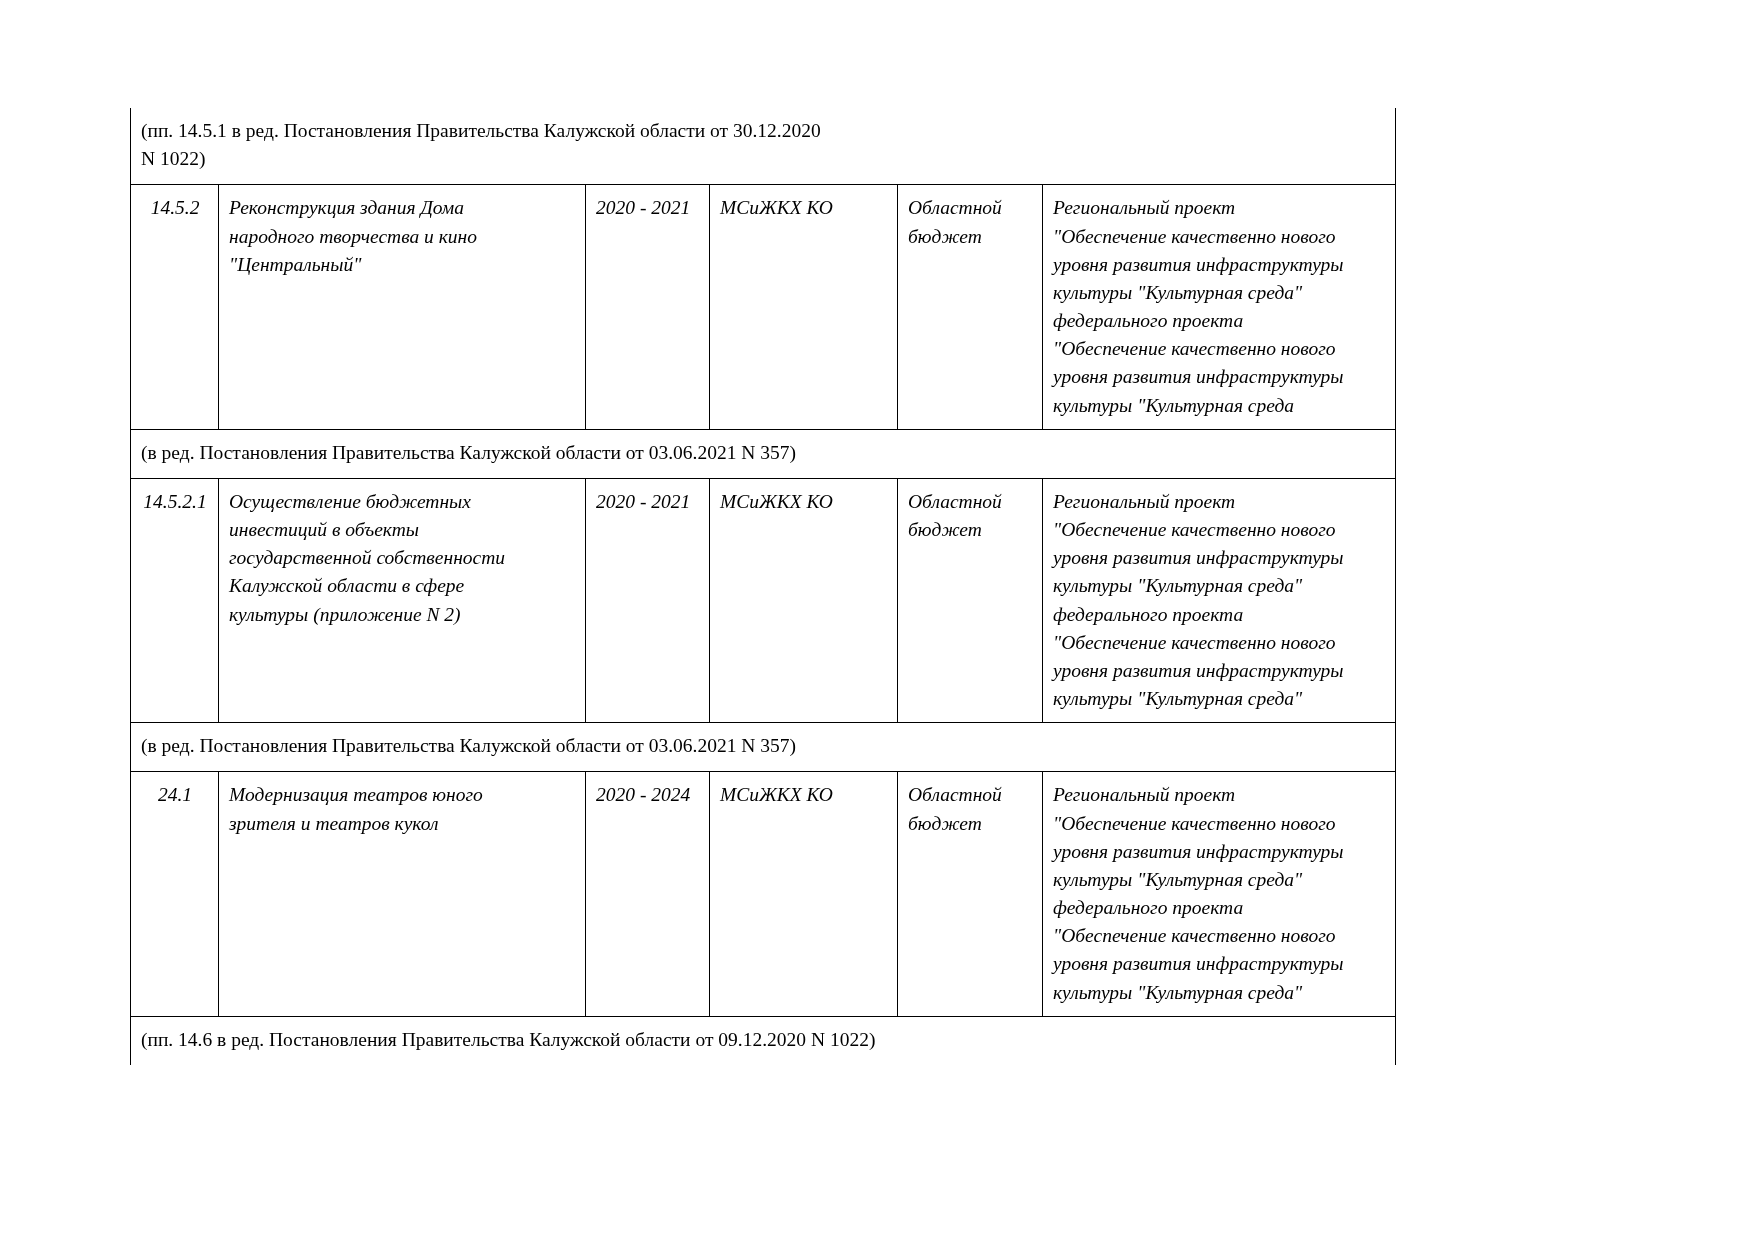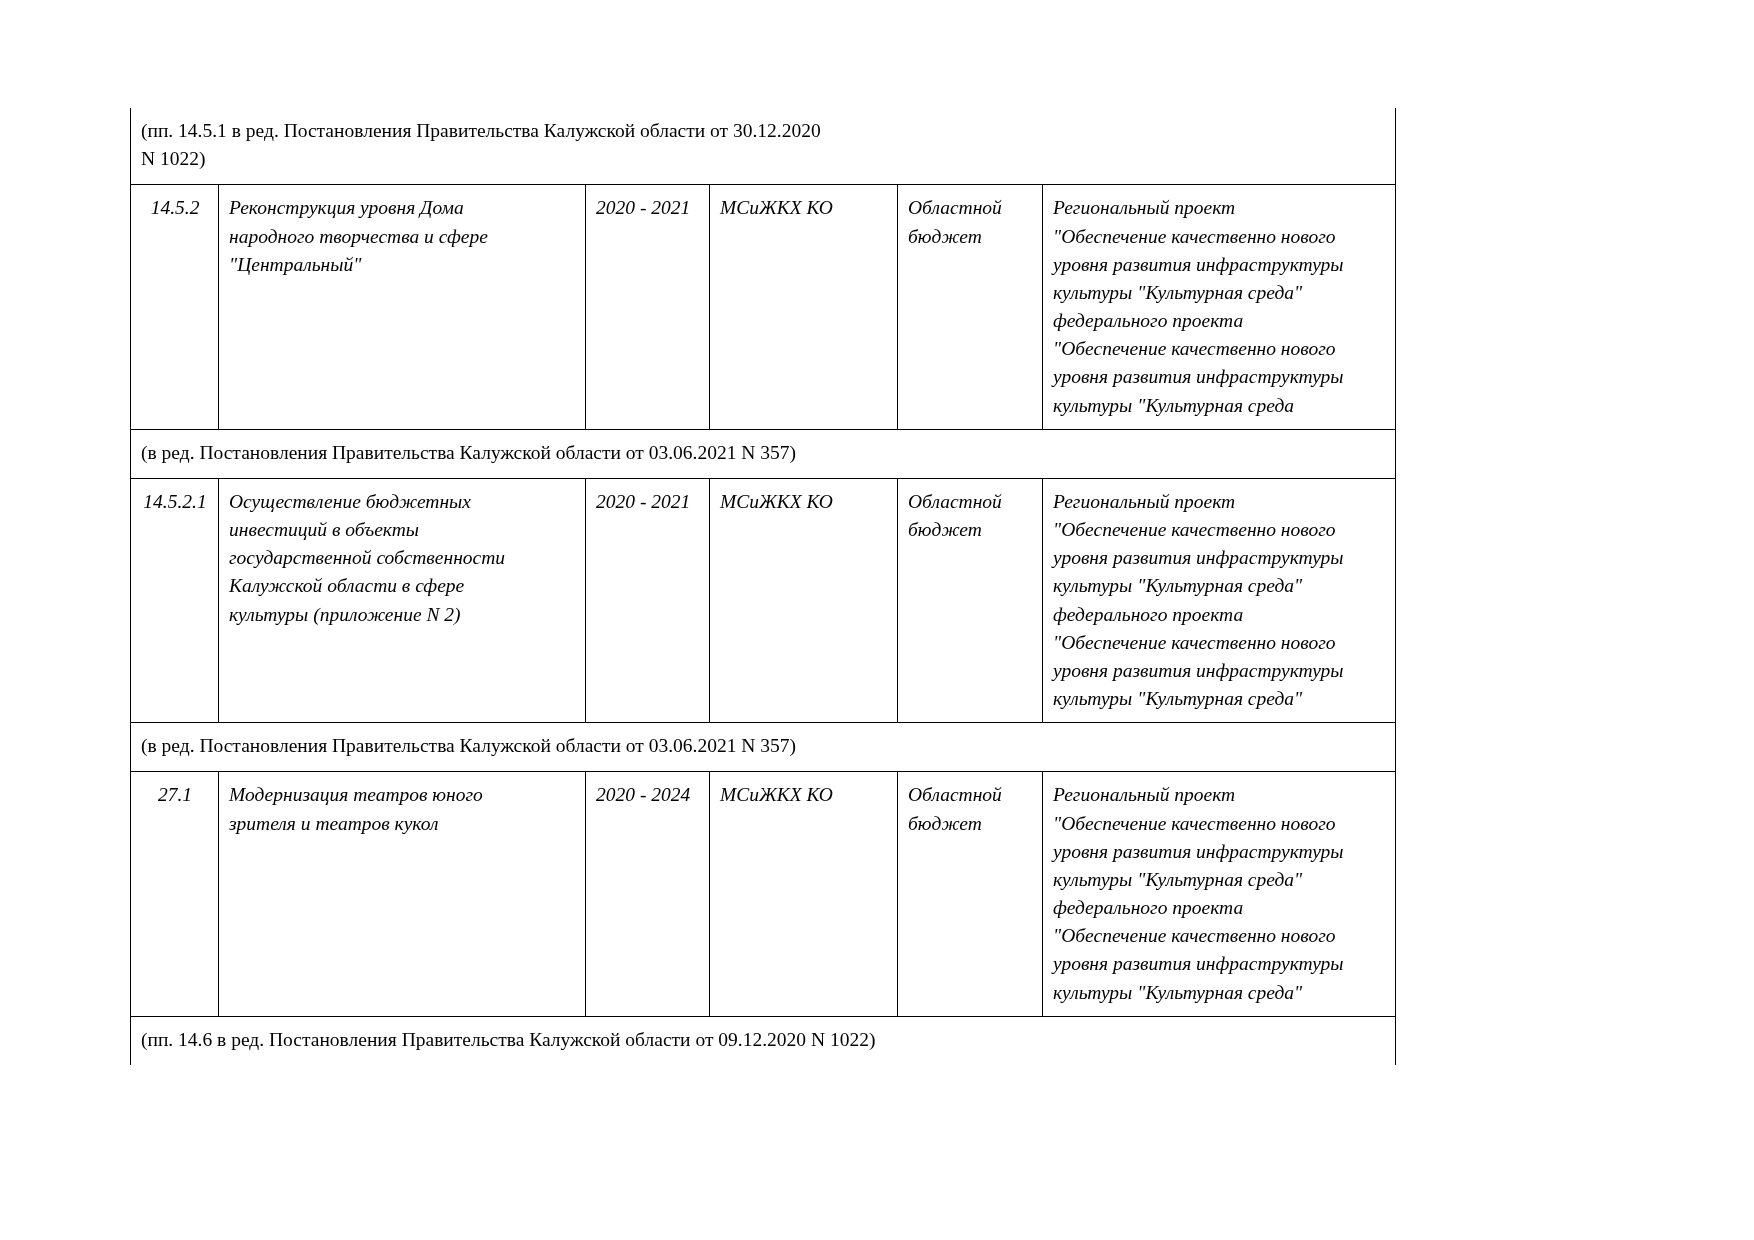--- a/index.html
+++ b/index.html
@@ -108,22 +108,22 @@
           <td colspan="6">
             <span class="ln">(пп. 14.5.1 в ред. Постановления Правительства Калужской области от 30.12.2020</span>
             <span class="ln">N 1022)</span>
           </td>
         </tr>
         <tr class="data-row">
           <td class="cell-num">
             <span class="ln">14.5.2</span>
           </td>
           <td class="cell-name">
-            <span class="ln">Реконструкция уровня Дома</span>
-            <span class="ln">народного творчества и сфере</span>
+            <span class="ln">Реконструкция здания Дома</span>
+            <span class="ln">народного творчества и кино</span>
             <span class="ln">"Центральный"</span>
           </td>
           <td class="cell-years">
             <span class="ln">2020 - 2021</span>
           </td>
           <td class="cell-exec">
             <span class="ln">МСиЖКХ КО</span>
           </td>
           <td class="cell-budget">
             <span class="ln">Областной</span>
@@ -177,21 +177,21 @@
             <span class="ln">культуры "Культурная среда"</span>
           </td>
         </tr>
         <tr class="note-row">
           <td colspan="6">
             <span class="ln">(в ред. Постановления Правительства Калужской области от 03.06.2021 N 357)</span>
           </td>
         </tr>
         <tr class="data-row">
           <td class="cell-num">
-            <span class="ln">27.1</span>
+            <span class="ln">24.1</span>
           </td>
           <td class="cell-name">
             <span class="ln">Модернизация театров юного</span>
             <span class="ln">зрителя и театров кукол</span>
           </td>
           <td class="cell-years">
             <span class="ln">2020 - 2024</span>
           </td>
           <td class="cell-exec">
             <span class="ln">МСиЖКХ КО</span>

